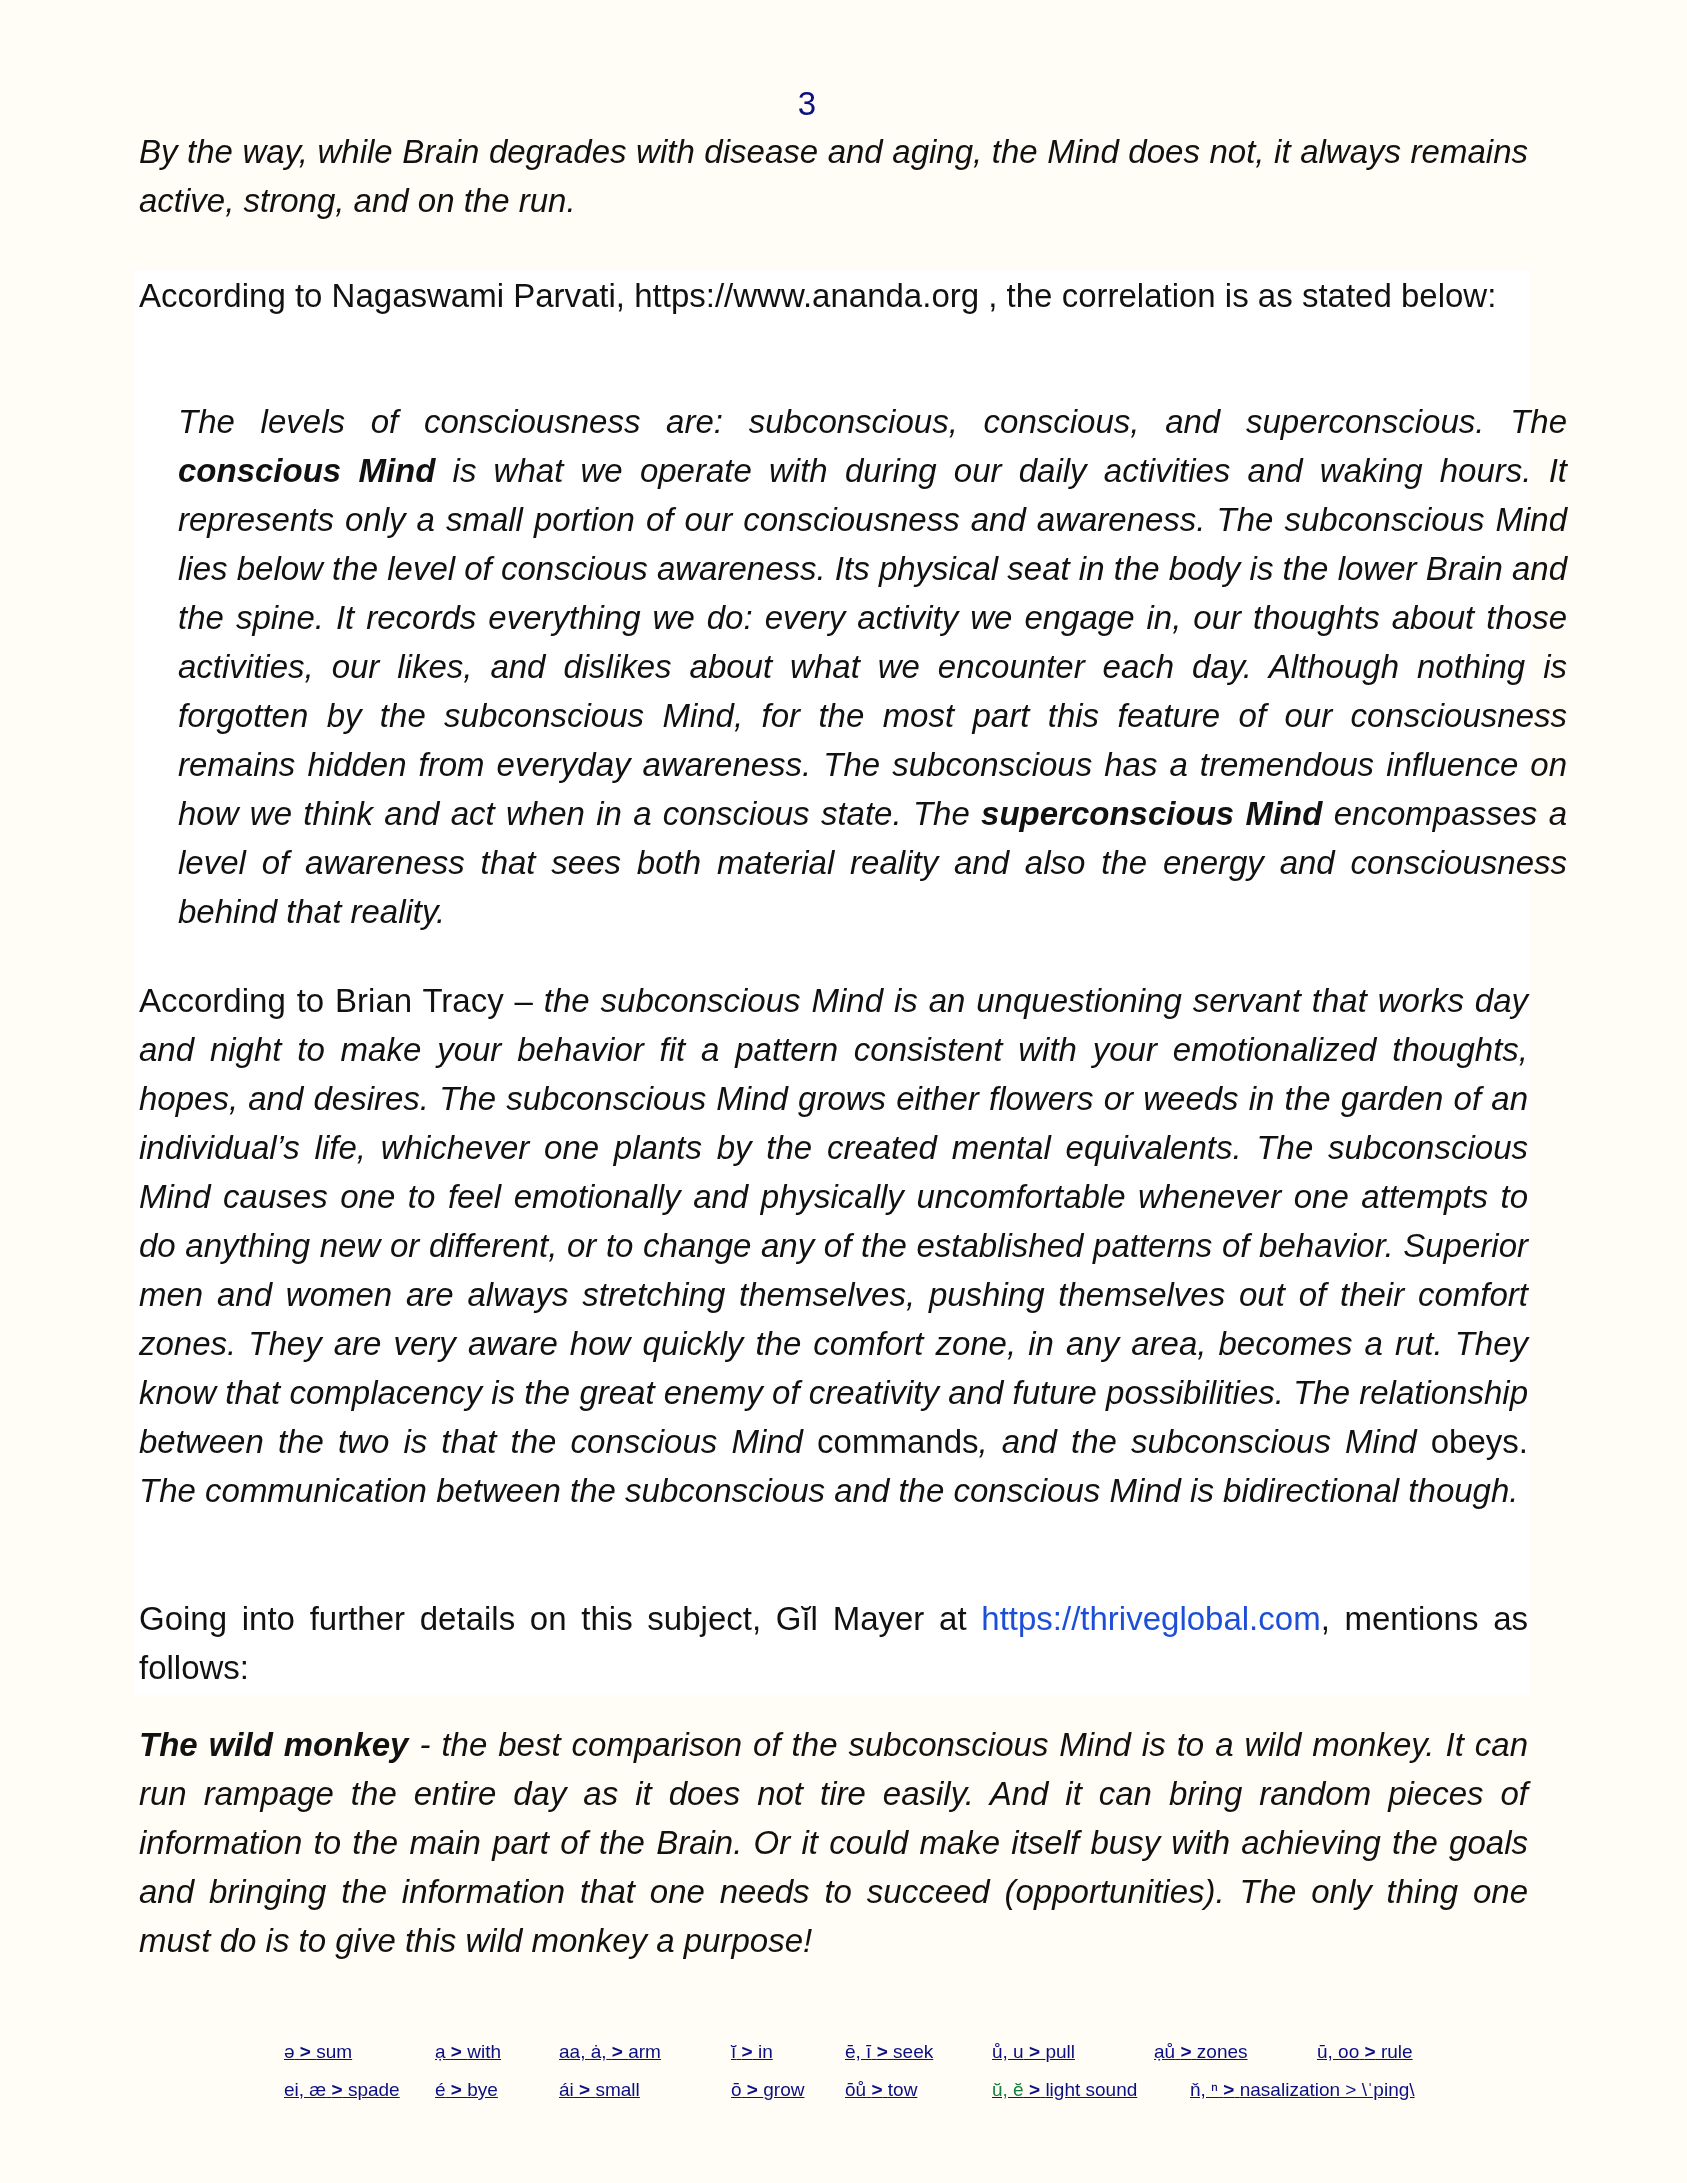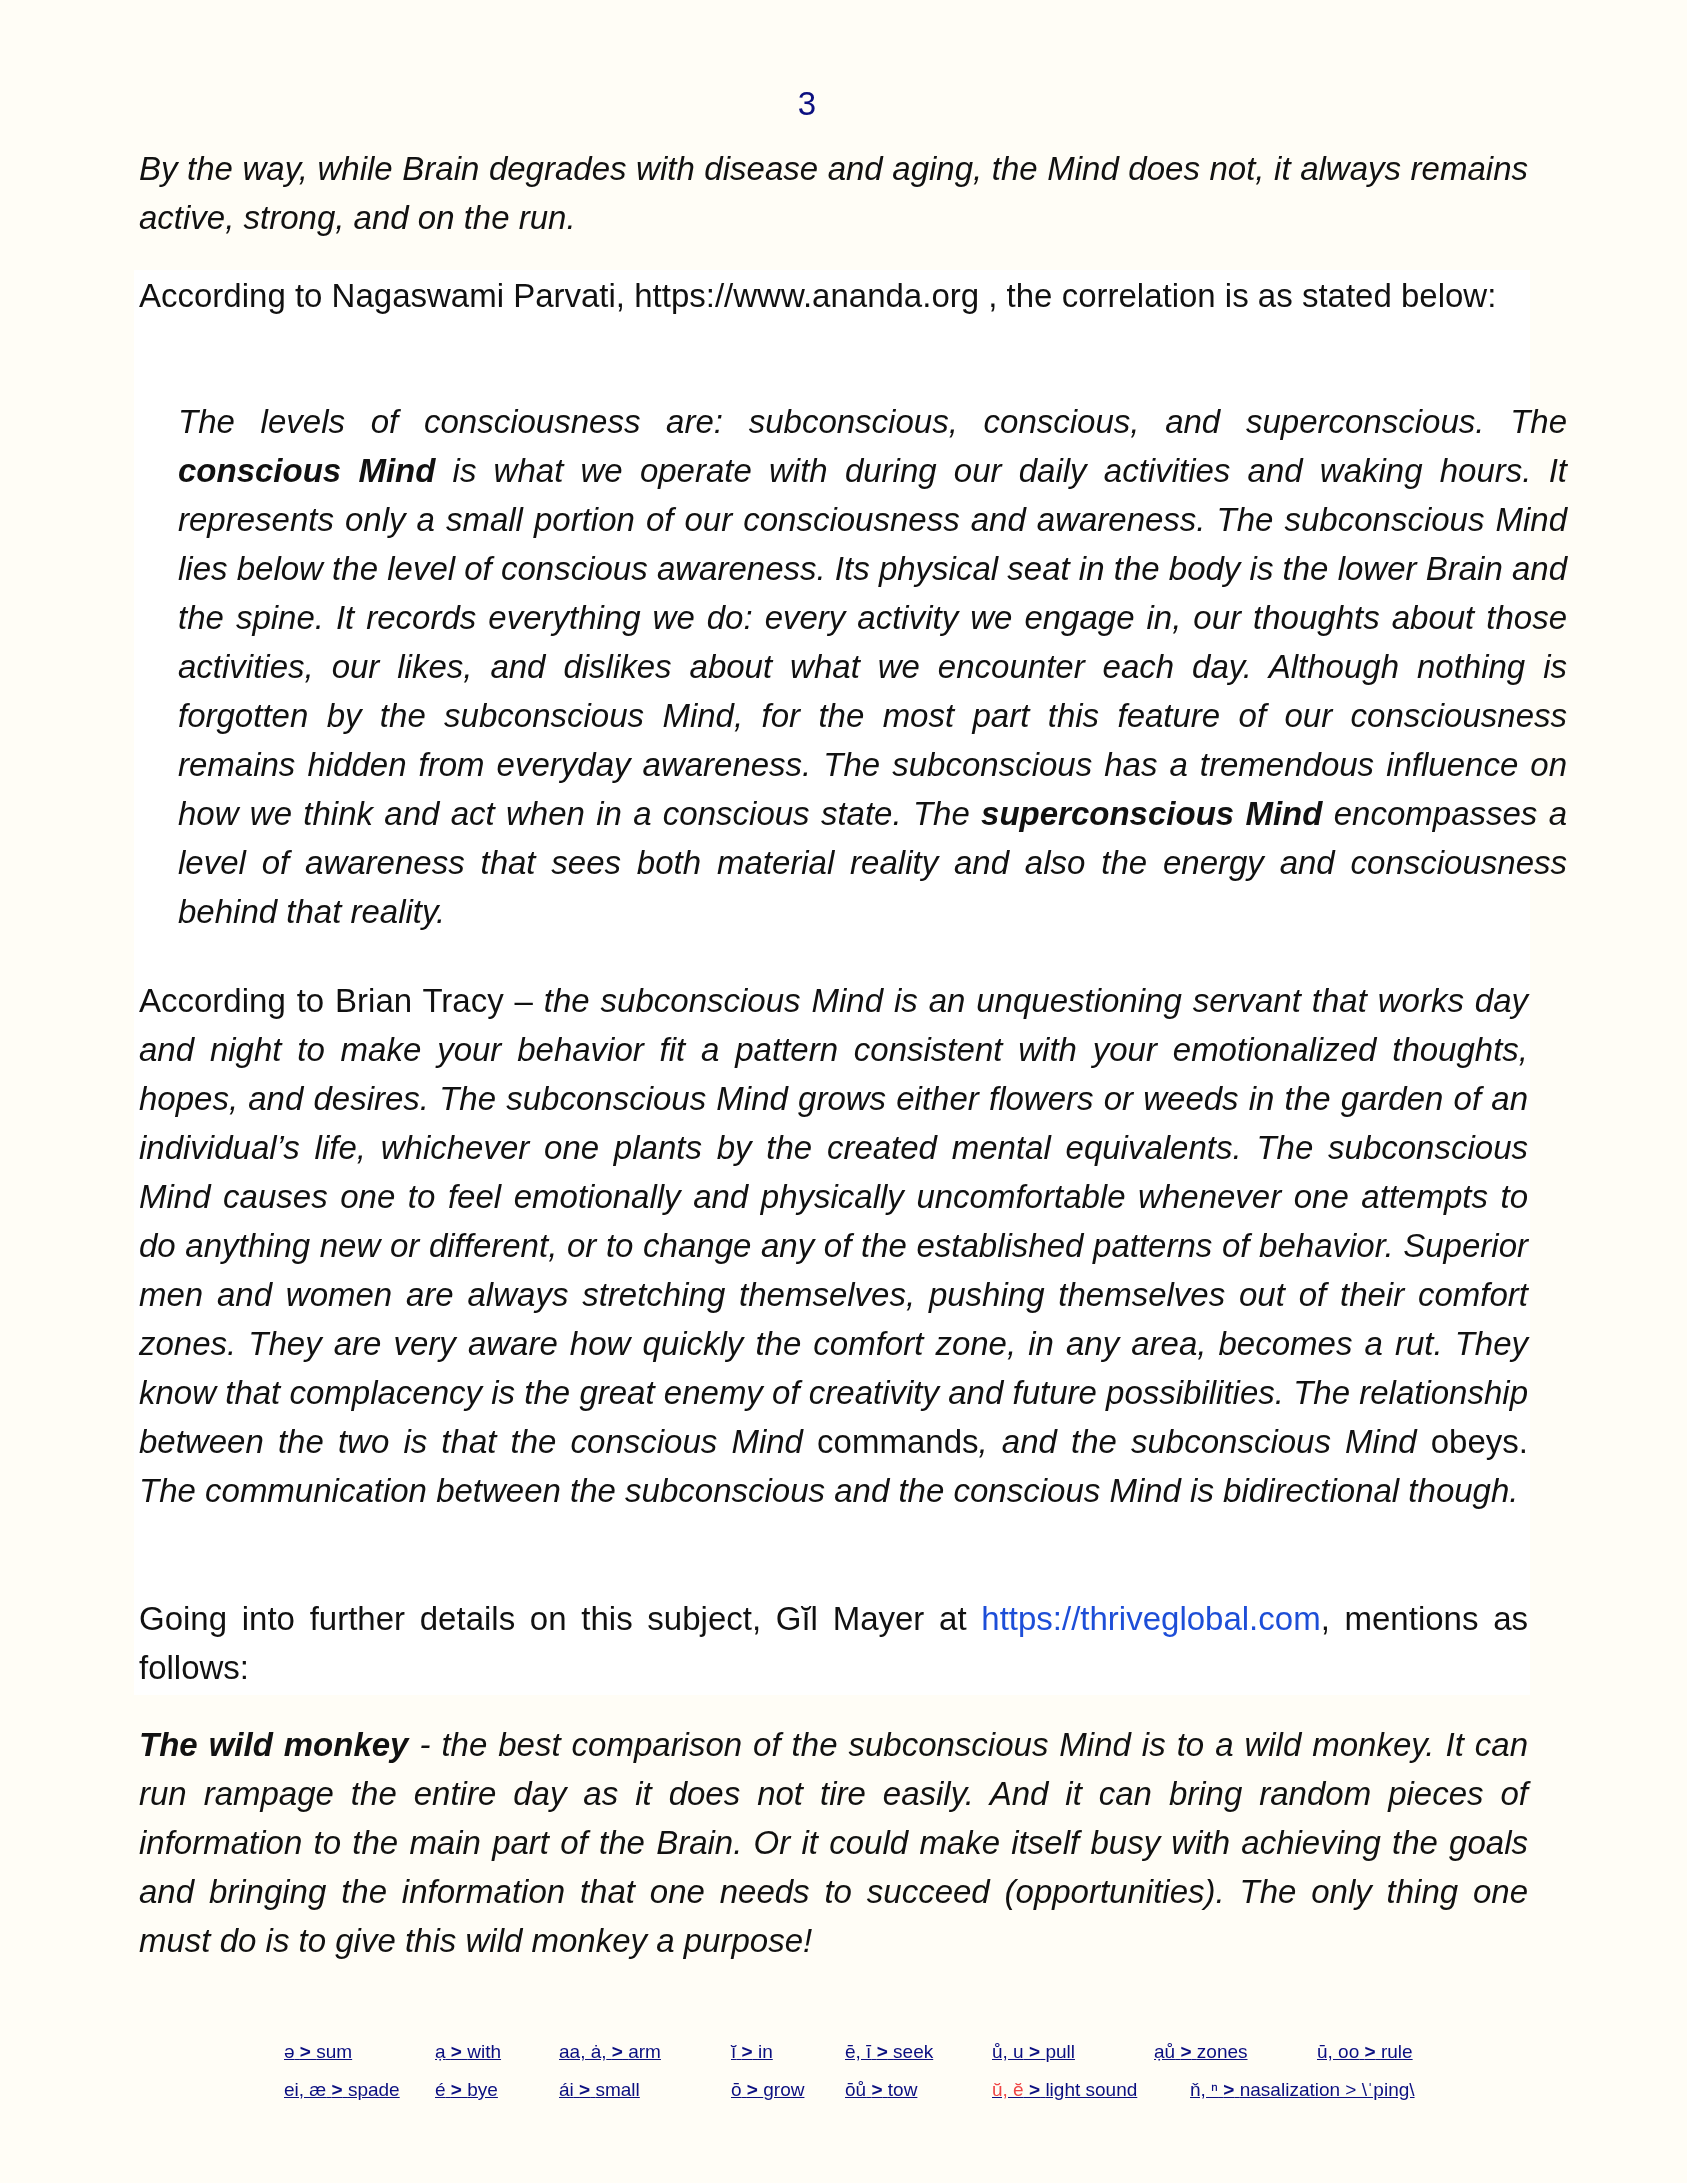--- a/index.html
+++ b/index.html
@@ -21,33 +21,33 @@
       text-align: justify;
     }
     .col p { margin: 0; }
     .it { font-style: italic; }
     .b { font-weight: bold; }
     .link { color: #1d4ed8; }
     .white-block {
       position: absolute; left: 134px; top: 270px;
       width: 1396px; height: 1425px; background: #ffffff;
     }
-    #p-intro { top: 144px; }
+    #p-intro { top: 127px; }
     #p-ananda { top: 271px; }
     #p-levels { top: 397px; margin-left: 39px; }
     #p-tracy { top: 976px; }
     #p-going { top: 1594px; }
     #p-monkey { top: 1720px; }
     .legend {
       position: absolute; left: 284px; top: 2041px;
       font-size: 19px; color: #0b0f80;
     }
     .legend-row { position: relative; height: 38px; }
     .legend-item { position: absolute; top: 0; white-space: nowrap; text-decoration: underline; }
-    .legend-item .sym.grey { color: #ef4444; }
+    .legend-item .sym.grey { color: #15803d; }
     .legend-item .gt { font-weight: bold; }
   </style>
 </head>
 <body>
 
 <div class="white-block"></div>
 
 <div class="page-number">3</div>
 
 <div class="col" id="p-intro">

